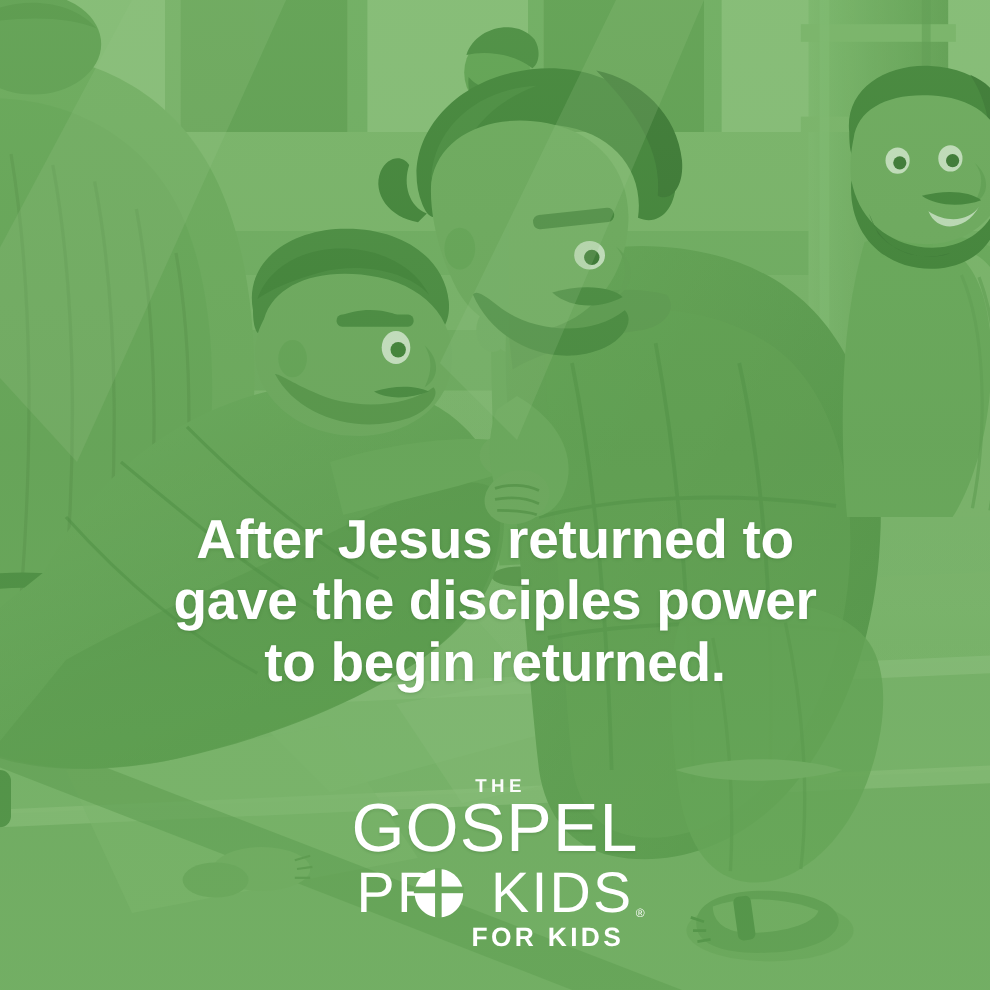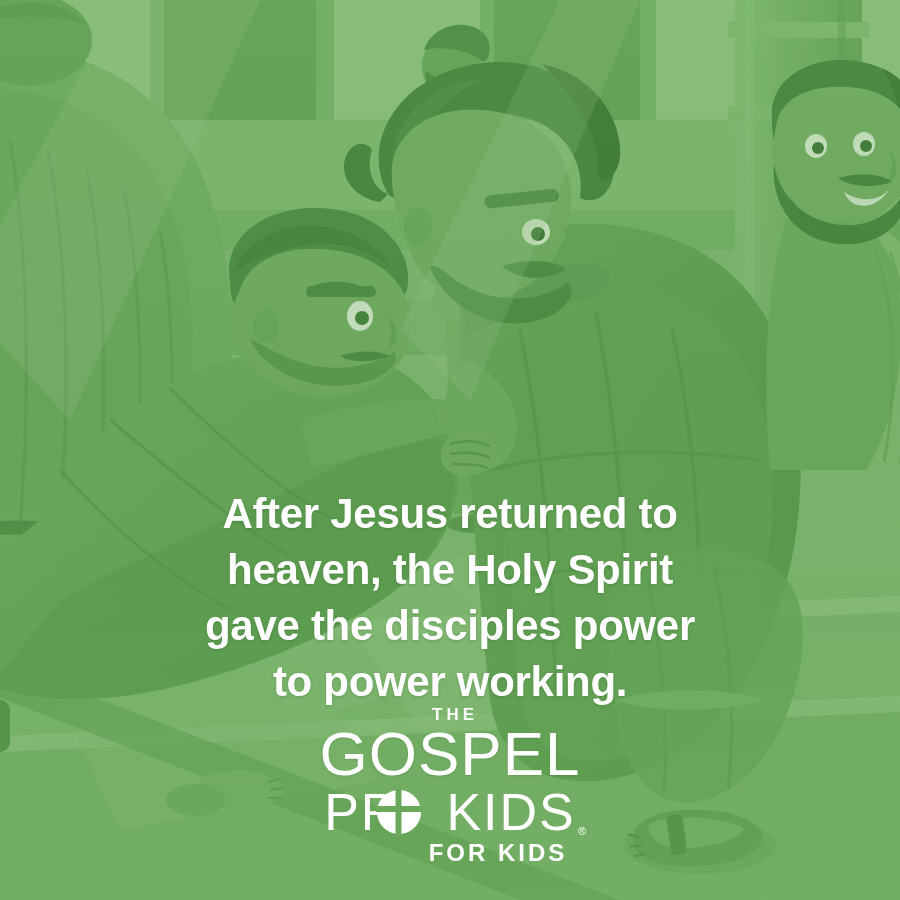--- a/index.html
+++ b/index.html
@@ -45,27 +45,26 @@
   }
 
   
   .caption {
     position: absolute;
     left: 0;
     right: 0;
     top: 462px;
     text-align: center;
     color: #ffffff;
-    font-size: 42px;
+    font-size: 50px;
     line-height: 56px;
     font-weight: 700;
     letter-spacing: -0.3px;
     padding: 0 75px;
     text-shadow: 0 1px 3px rgba(40,90,35,0.28);
-    margin-top: 24px;
   }
   .caption .ln { display: block; white-space: nowrap; }
 
   
   .logo {
     position: absolute;
     left: 50%;
     transform: translateX(-50%);
     top: 706px;
     width: 300px;
@@ -423,23 +422,22 @@
         <polygon points="560,0 640,0 470,400 400,330" fill="#b4d8a6"></polygon>
       </g>
     </svg>
   </div>
 
   <div class="tint"></div>
   <div class="tint2"></div>
 
   <div class="caption">
     <span class="ln">After Jesus returned to</span>
-    <span class="ln">heaven, the Holy Spirit</span>
     <span class="ln">gave the disciples power</span>
-    <span class="ln">to power working.</span>
+    <span class="ln">to begin returned.</span>
   </div>
 
   <div class="logo">
     <div class="logo-the">THE</div>
     <div class="logo-gospel">GOSPEL</div>
 
     <div class="logo-projectrow">
       <div class="logo-project">
         <span>PR</span><span class="emblem-slot"></span><span>KIDS</span>
       </div>

